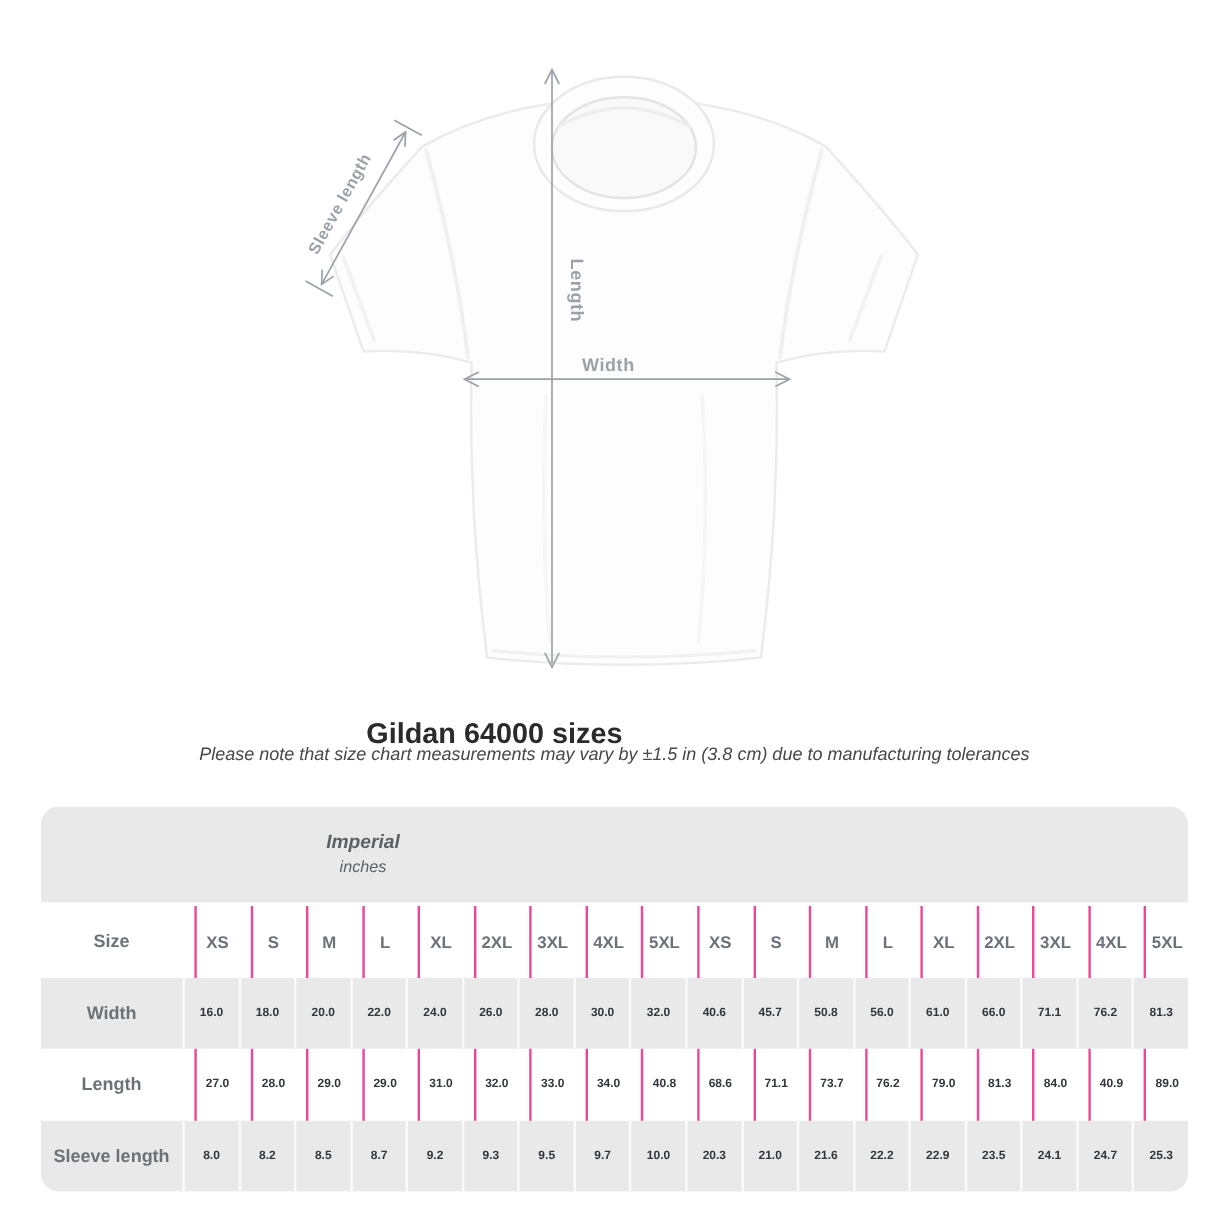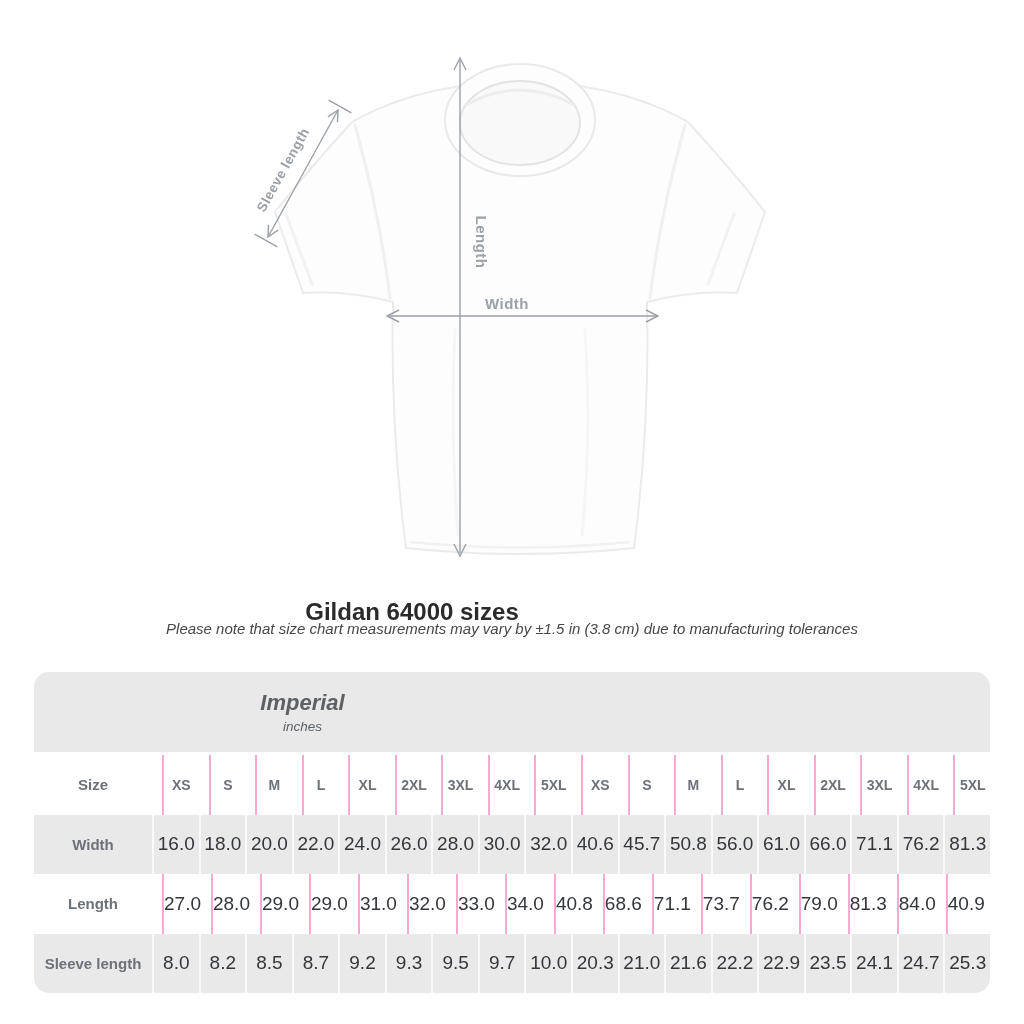--- a/index.html
+++ b/index.html
@@ -29,31 +29,31 @@
   
   .size-table{
     position:absolute;left:34px;top:672px;width:956px;
     border-radius:15px;overflow:hidden;background:#ffffff;
   }
   .band{
     display:grid;grid-template-columns:537px 1fr;height:80px;
     background:var(--gray_band,#e9e9e9);border-bottom:3px solid #ffffff;
   }
   .band-cell{display:flex;flex-direction:column;align-items:center;justify-content:center;gap:3px;}
-  .band-title{font-size:22px;font-weight:bold;font-style:italic;color:var(--band_text,#5c6166);}
+  .band-title{font-size:16px;font-weight:bold;font-style:italic;color:var(--band_text,#5c6166);}
   .band-sub{font-size:13.5px;font-style:italic;color:var(--band_text,#5c6166);}
 
   .trow{display:grid;grid-template-columns:118px repeat(18,1fr);height:59.5px;}
   .r-white{background:#ffffff;}
   .r-gray{background:var(--gray_band,#e9e9e9);}
   .cell{display:flex;align-items:center;justify-content:center;box-sizing:border-box;}
   .label-cell{font-weight:bold;color:var(--label_text,#6c7278);font-size:15px;text-align:right;}
   .size-cell{font-weight:bold;color:var(--label_text,#6c7278);font-size:14px;}
-  .value-cell{color:var(--value_text,#33373b);font-size:19px;}
-  .r-white .cell:not(.label-cell){border-left:2px solid #f9a8d4;margin-left:10px;}
+  .value-cell{color:var(--value_text,#33373b);font-size:10px;font-weight:bold;}
+  .r-white .cell:not(.label-cell){border-left:2px solid #ec4899;margin-left:10px;}
   .r-gray  .cell:not(.label-cell){border-left:2px solid #fafafa;}
   .cell.metric-start{border-left-width:4px;}
 </style>
 </head>
 <body>
 
 <div class="stage">
 
   <svg class="shirt-svg" viewBox="0 0 560 560">
 

